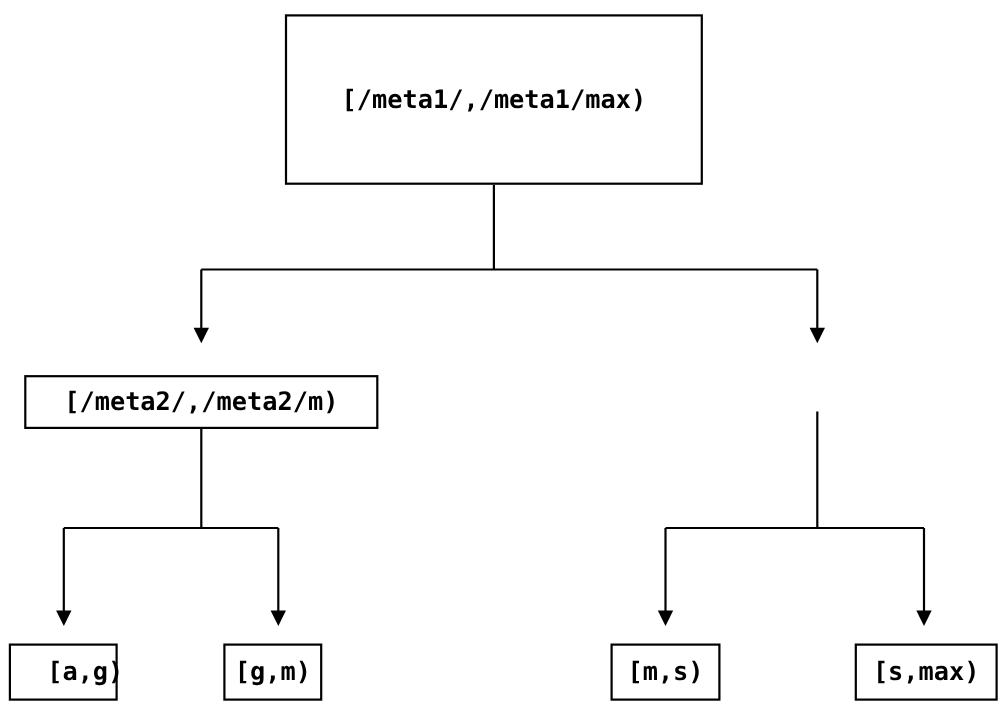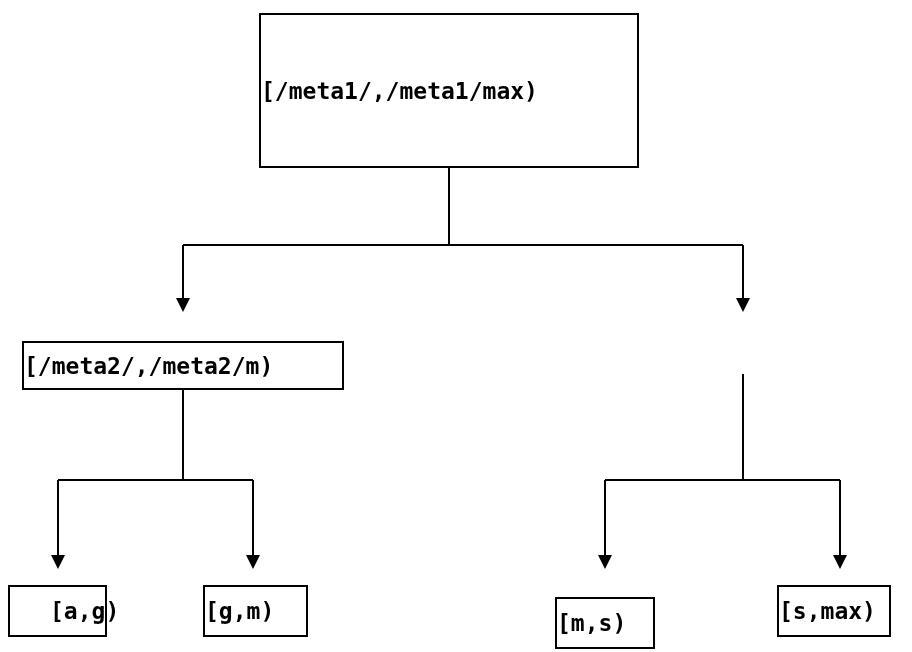--- a/index.html
+++ b/index.html
@@ -30,33 +30,33 @@
     fill:var(--line);
     stroke:none;
   }
   .node{
     position:absolute;
     box-sizing:border-box;
     background:var(--bg);
     border:2px solid var(--line);
     display:flex;
     align-items:center;
-    justify-content:flex-start;
+    justify-content:center;
     color:var(--text);
     font-weight:600;
     font-size:23px;
     white-space:nowrap;
   }
   #node-root     { left:259px; top:13px;  width:380px; height:155px; }
   #node-left     { left:22px;  top:341px; width:322px; height:49px;  }
   #node-right    { left:583px; top:325px; width:321px; height:50px;  }
   #node-leaf-ag  { left:8px;   top:585px; width:99px;  height:52px;padding-left:40px;  }
-  #node-leaf-gm  { left:203px; top:585px; width:105px;  height:52px;  }
-  #node-leaf-ms  { left:555px; top:585px; width:100px; height:52px;margin-top:12px;  }
-  #node-leaf-smax{ left:777px; top:585px; width:114px; height:52px;  }
+  #node-leaf-gm  { left:203px; top:585px; width:90px;  height:52px;  }
+  #node-leaf-ms  { left:555px; top:585px; width:100px; height:52px;  }
+  #node-leaf-smax{ left:777px; top:585px; width:130px; height:52px;  }
 </style>
 </head>
 <body>
 
 <div class="canvas">
 
   <svg class="connectors" viewBox="0 0 912 652" xmlns="http://www.w3.org/2000/svg">
     <g>
       <path class="ln" d="M449 168 V245 M183 245 H743 M183 245 V300 M743 245 V300"></path>
       <polygon class="ah" points="176,298 190,298 183,312"></polygon>

